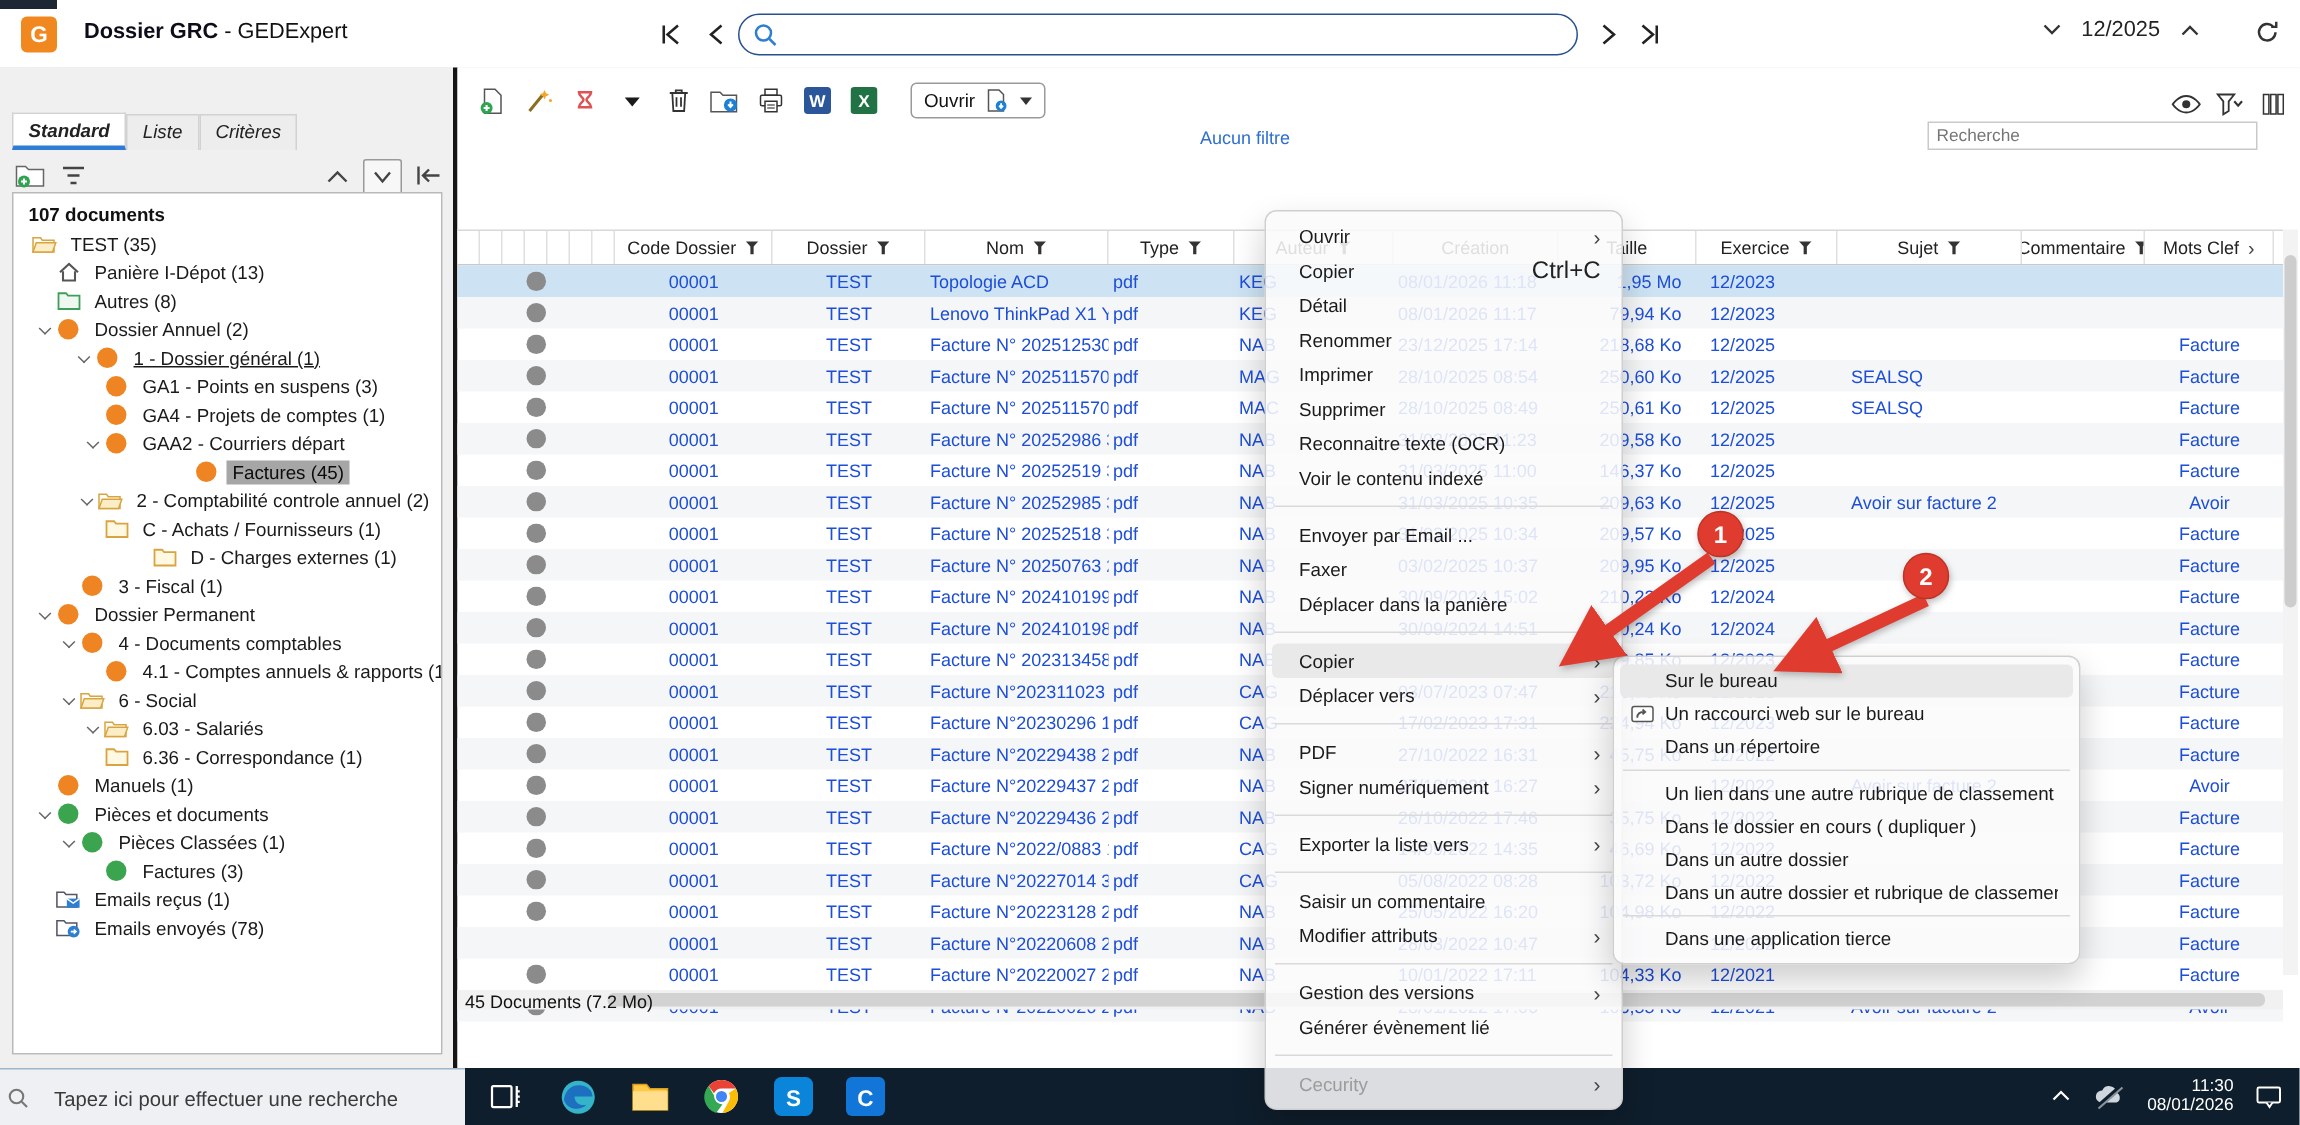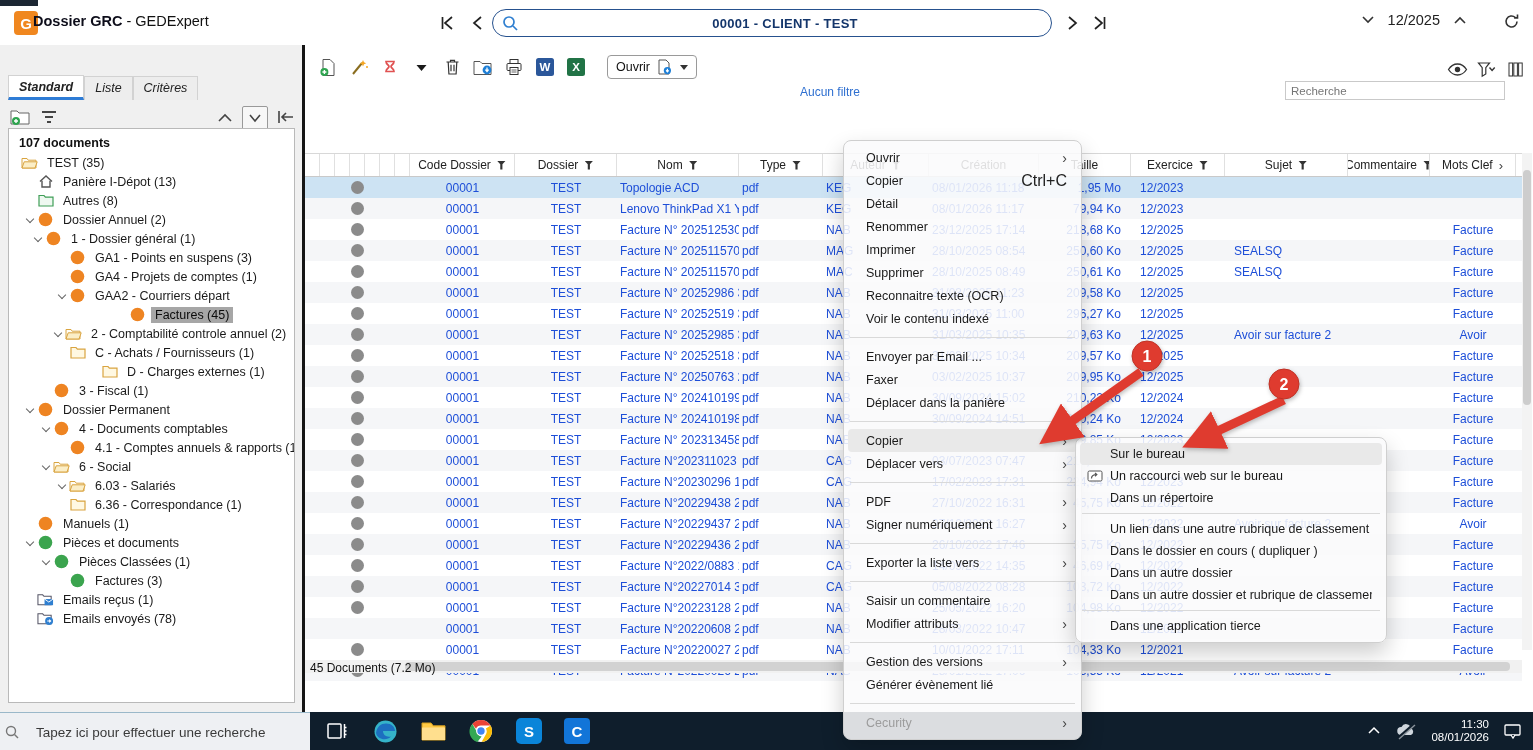--- a/index.html
+++ b/index.html
@@ -6,21 +6,21 @@
     font-family:"Liberation Sans",sans-serif;background:#fff;color:#1a1a1a;}
   .abs{position:absolute;}
   .ic{display:inline-flex;align-items:center;justify-content:center;}
   .ic svg{display:block;}
 
   
   #topbar{position:absolute;left:0;top:0;width:1533px;height:45px;background:#fff;border-bottom:1px solid #e3e3e3;}
   #top-strip{position:absolute;left:0;top:0;width:38px;height:6px;background:#1c2733;}
   #logo{position:absolute;left:14px;top:11px;width:24px;height:24px;border-radius:4px;background:#f0871f;
     color:#fff;font-weight:bold;font-size:15px;display:flex;align-items:center;justify-content:center;}
-  #title{position:absolute;left:33px;top:13px;font-size:14.5px;color:#111;}
+  #title{position:absolute;left:56px;top:13px;font-size:14.5px;color:#111;}
   #title b{color:#0d0d1a;}
   .navbtn{position:absolute;top:13px;width:20px;height:20px;cursor:pointer;}
   #search-pill{position:absolute;left:492px;top:9px;width:558px;height:26px;border:1.6px solid #26518e;border-radius:14px;
     display:flex;align-items:center;background:#fff;}
   #search-pill .val{flex:1;text-align:center;font-weight:bold;font-size:13px;color:#14366b;letter-spacing:.3px;}
   #period-box{position:absolute;right:65px;top:12px;display:flex;align-items:center;gap:12px;font-size:14.5px;color:#222;}
   #refresh-btn{position:absolute;right:12px;top:12px;}
 
   
   #left-panel{position:absolute;left:0;top:45px;width:302px;height:667px;background:#f0f0f0;}
@@ -120,21 +120,20 @@
       </svg>
     </span>
 
   <div id="search-pill">
     <span class="ic" style="margin-left:9px">
       <svg width="17" height="17" viewBox="0 0 17 17">
           <circle cx="7" cy="7" r="5" fill="none" stroke="#2f7fd0" stroke-width="1.7"></circle>
           <path d="M11 11l4 4" stroke="#2f7fd0" stroke-width="1.7"></path>
         </svg>
       </span>
-    <span class="val">00001  - CLIENT -  TEST</span>
   </div>
 
   <span class="navbtn ic" style="left:1062px">
     <svg width="18" height="18" viewBox="0 0 18 18">
         <path d="M6 3l7 6-7 6" fill="none" stroke="#222" stroke-width="1.7"></path>
       </svg>
     </span>
   <span class="navbtn ic" style="left:1090px">
     <svg width="18" height="18" viewBox="0 0 18 18">
         <path d="M13.5 3v12M4 3l7 6-7 6" fill="none" stroke="#222" stroke-width="1.7"></path>
@@ -228,21 +227,21 @@
         </div>
         <div class="tree-row" style="padding-left: 15px;">
           <span class="chev"></span>
           <span class="ic ticon">
             <svg width="15" height="15" viewBox="0 0 15 15">
               <circle cx="7.5" cy="7.5" r="6.8" fill="#ee8422"></circle>
             </svg>
           </span>
           <span class="tlabel">Dossier Annuel (2)</span>
         </div>
-        <div class="tree-row" style="padding-left: 23px;">
+        <div class="tree-row" style="padding-left: 41px; text-decoration: underline;">
           <span class="chev"></span>
           <span class="ic ticon">
             <svg width="15" height="15" viewBox="0 0 15 15">
               <circle cx="7.5" cy="7.5" r="6.8" fill="#ee8422"></circle>
             </svg>
           </span>
           <span class="tlabel">1 - Dossier général (1)</span>
         </div>
         <div class="tree-row" style="padding-left: 60px;">
           <span class="ic ticon">
@@ -737,21 +736,21 @@
         </div>
         <div class="cell"></div>
         <div class="cell"></div>
         <div class="cell"></div>
         <div class="cell c-center">00001</div>
         <div class="cell c-center">TEST</div>
         <div class="cell c-left">Facture N° 20252519 3</div>
         <div class="cell c-left">pdf</div>
         <div class="cell c-left">NAB</div>
         <div class="cell c-left">31/03/2025 11:00</div>
-        <div class="cell c-right">296,27 Ko</div>
+        <div class="cell c-right">146,37 Ko</div>
         <div class="cell c-pad">12/2025</div>
         <div class="cell c-pad"></div>
         <div class="cell c-left"></div>
         <div class="cell c-center">Facture</div>
       </div>
       <div class="trow drow even">
         <div class="cell"></div>
         <div class="cell"></div>
         <div class="cell"></div>
         <div class="cell">

